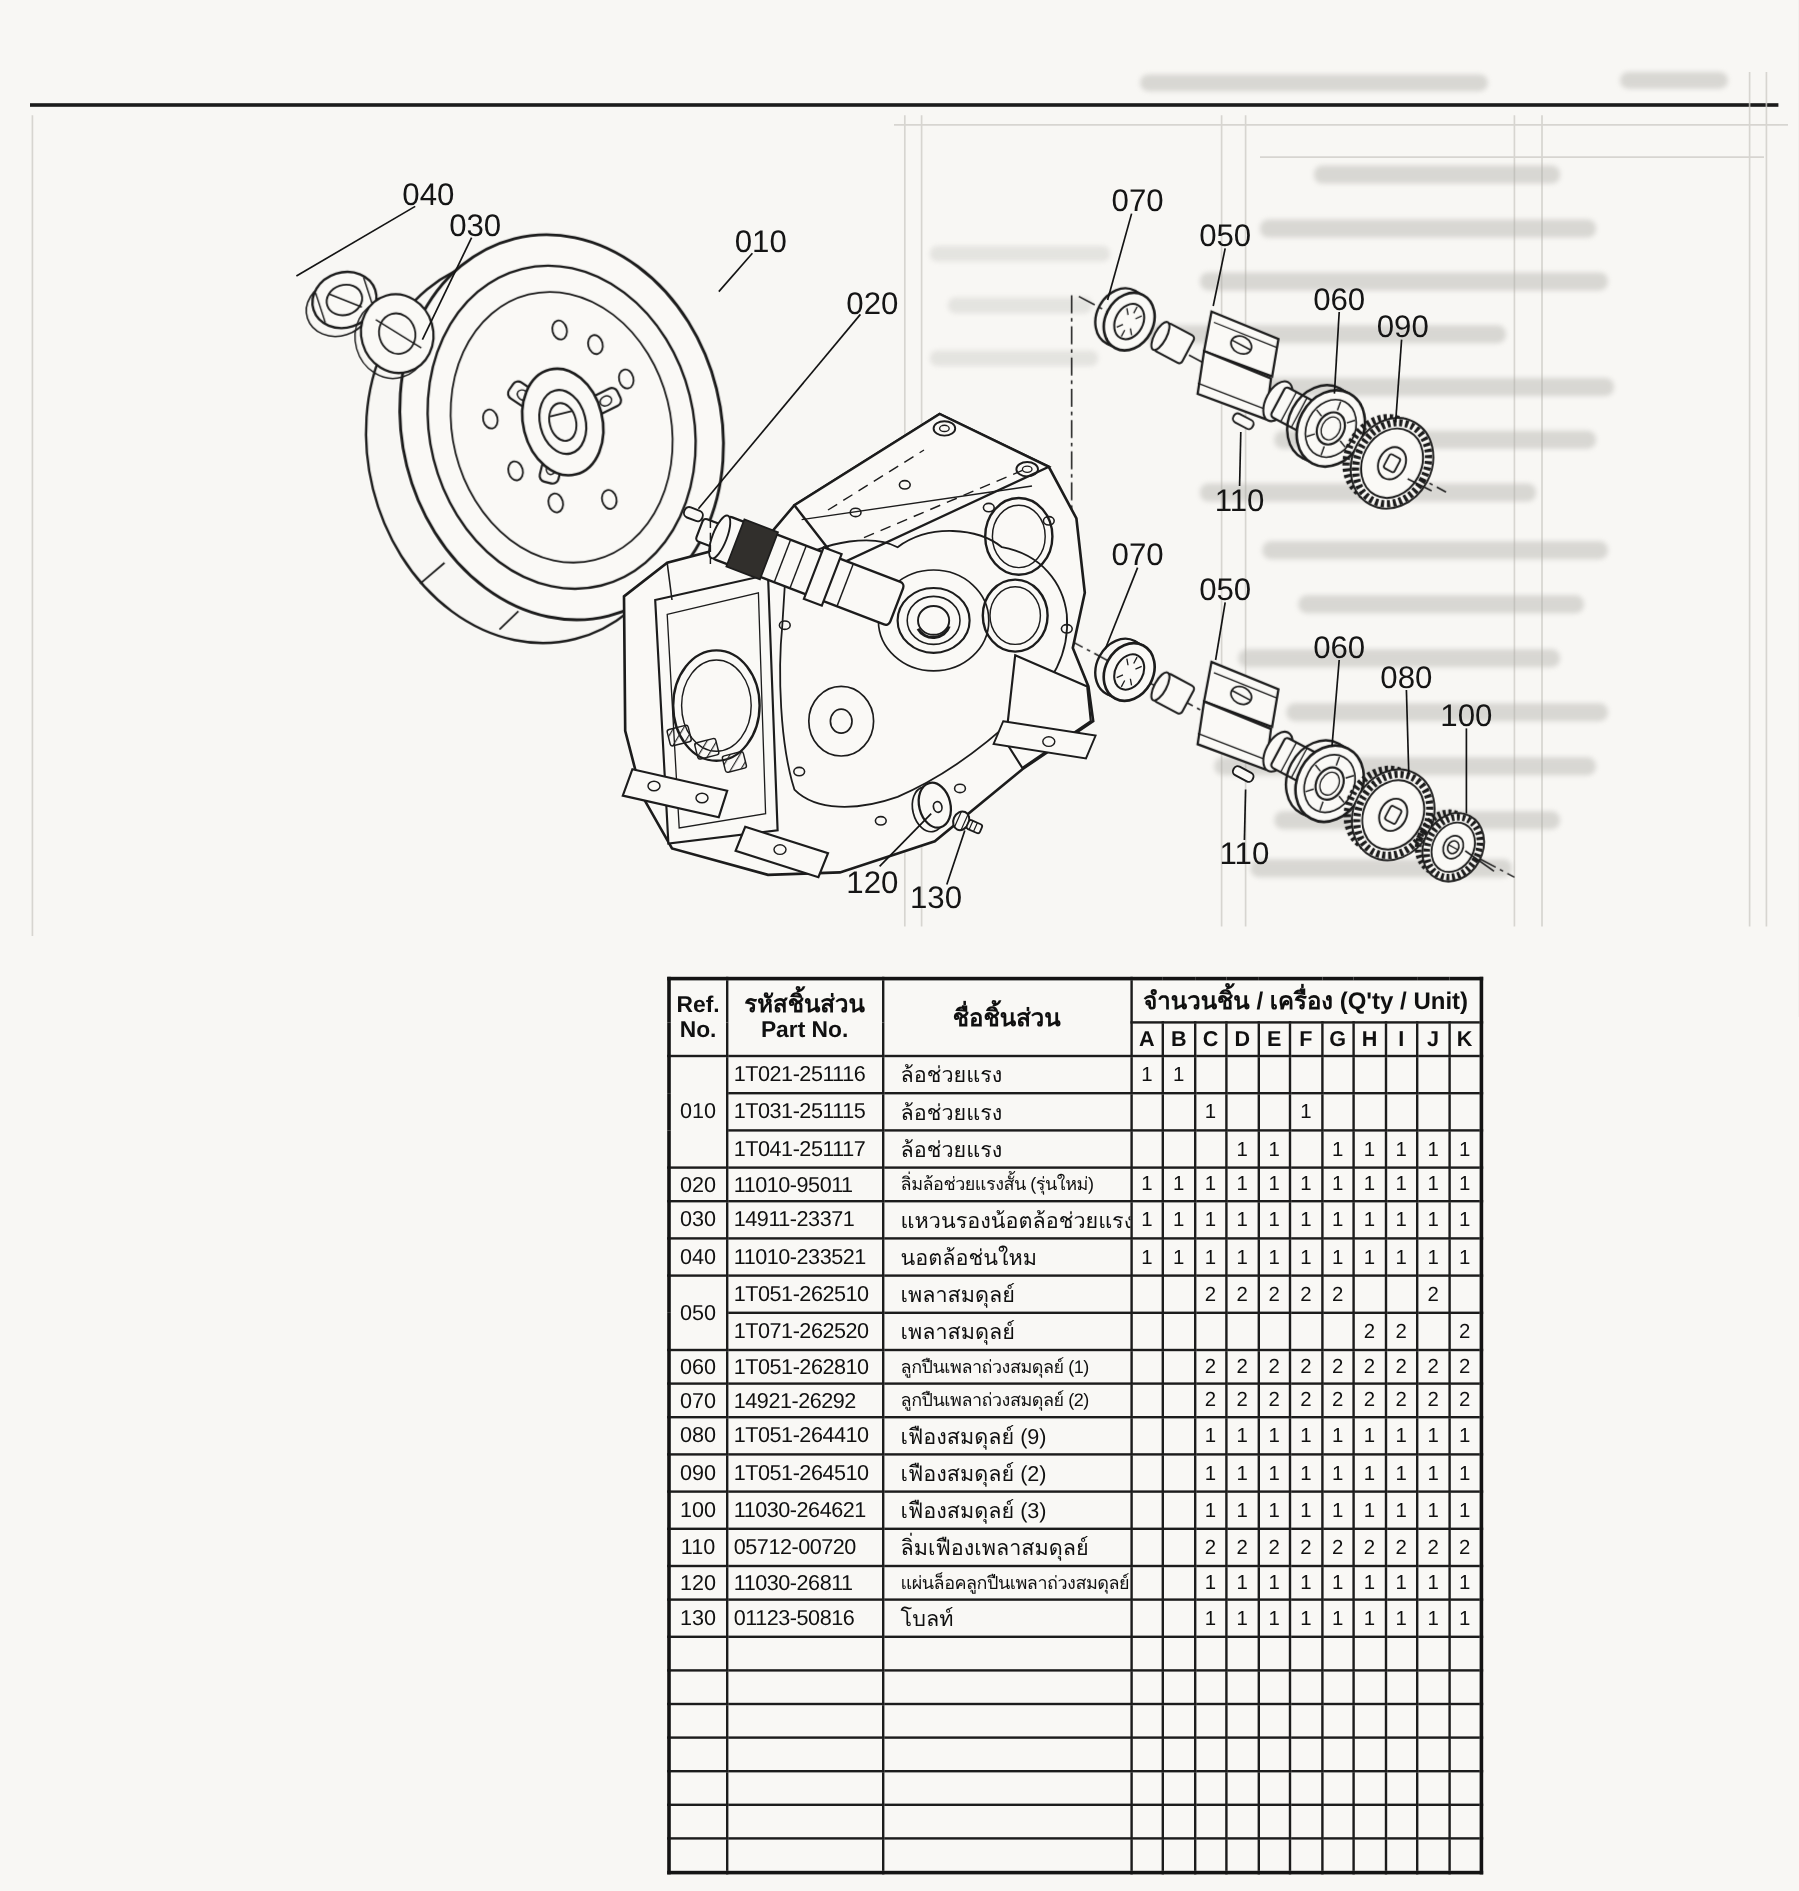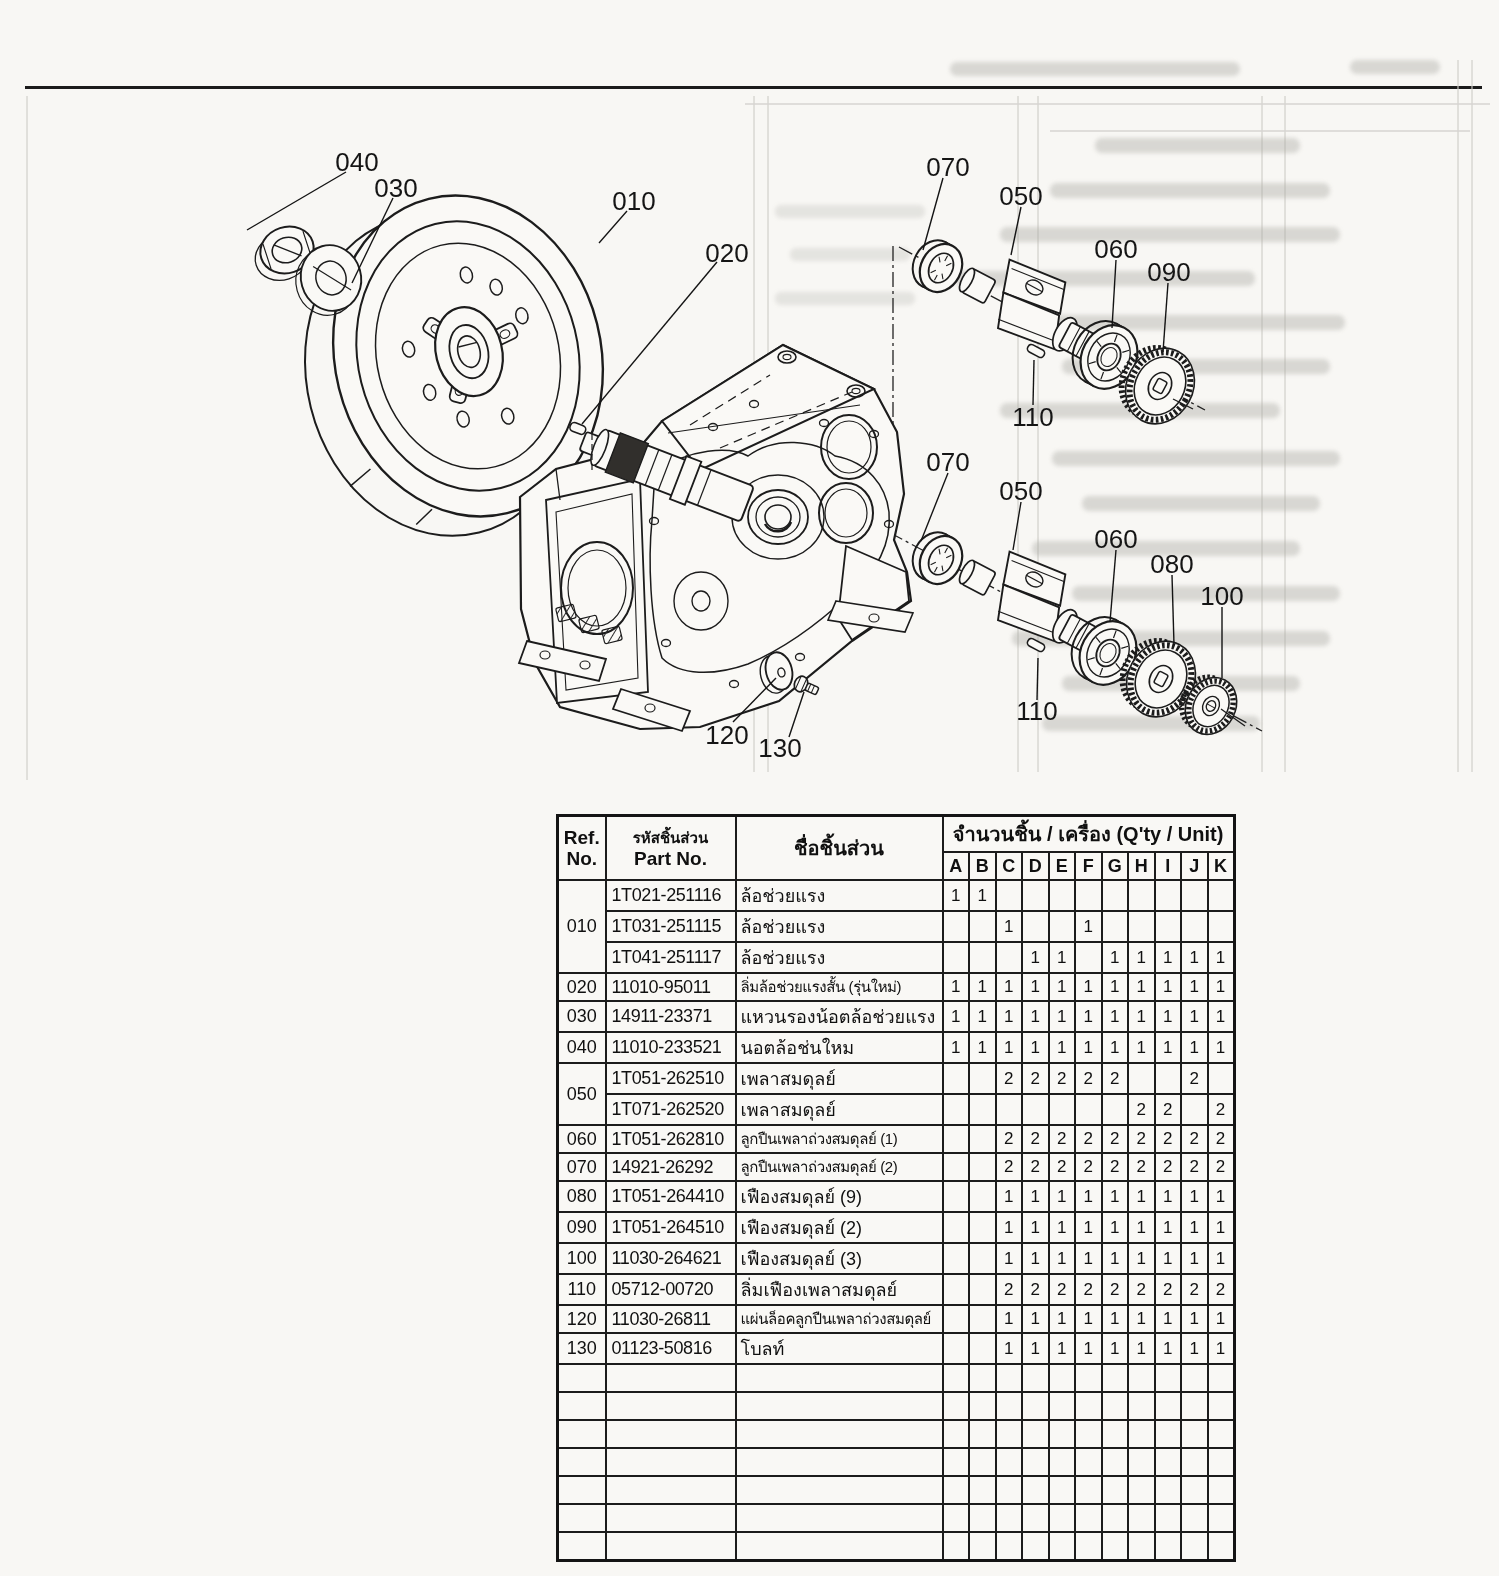--- a/index.html
+++ b/index.html
@@ -31,21 +31,21 @@
     font-weight:normal;
   }
   .parts-table thead th{font-weight:bold;}
   .hdr-two{font-size:19px;line-height:21px;text-align:center;}
   .th-qty{font-size:20px;height:34px;text-align:center;}
   .th-name{font-size:20px;text-align:center;}
   tr.letters th{font-size:18px;height:26px;text-align:center;}
   .parts-table tbody tr{height:28px;}
   td.c-ref{text-align:center;font-size:18px;}
   td.c-part{font-size:18px;padding-left:5px;letter-spacing:-.4px;border-radius:10px;}
-  td.c-name{font-size:18px;padding-left:4px;}
+  td.c-name{font-size:18px;padding-left:14px;}
   td.c-name.small{font-size:15px;letter-spacing:-.4px;}
   td.c-qty{text-align:center;font-size:17px;}
   tr.empty td{border-top:1px solid #9e9e99;}
   tr.empty.first td{border-top:2px solid #1c1c1c;}
 </style>
 </head>
 <body>
 
 <div class="page">
 
@@ -390,21 +390,21 @@
           <col style="width:207px">
         <col span="11" style="width:26.5px">
       </colgroup>
       <thead>
         <tr style="height:36px">
           <th rowspan="2" class="hdr-two">
             <div>Ref.</div>
             <div>No.</div>
           </th>
           <th rowspan="2" class="hdr-two">
-            <div style="font-size:15px">รหัสชิ้นส่วน</div>
+            <div style="font-size:20px">รหัสชิ้นส่วน</div>
             <div>Part No.</div>
           </th>
           <th rowspan="2" class="th-name">ชื่อชิ้นส่วน</th>
           <th colspan="11" class="th-qty">จำนวนชิ้น / เครื่อง (Q'ty / Unit)</th>
         </tr>
         <tr class="letters" id="letters-row">
             <th>A</th>
             <th>B</th>
             <th>C</th>
             <th>D</th>

